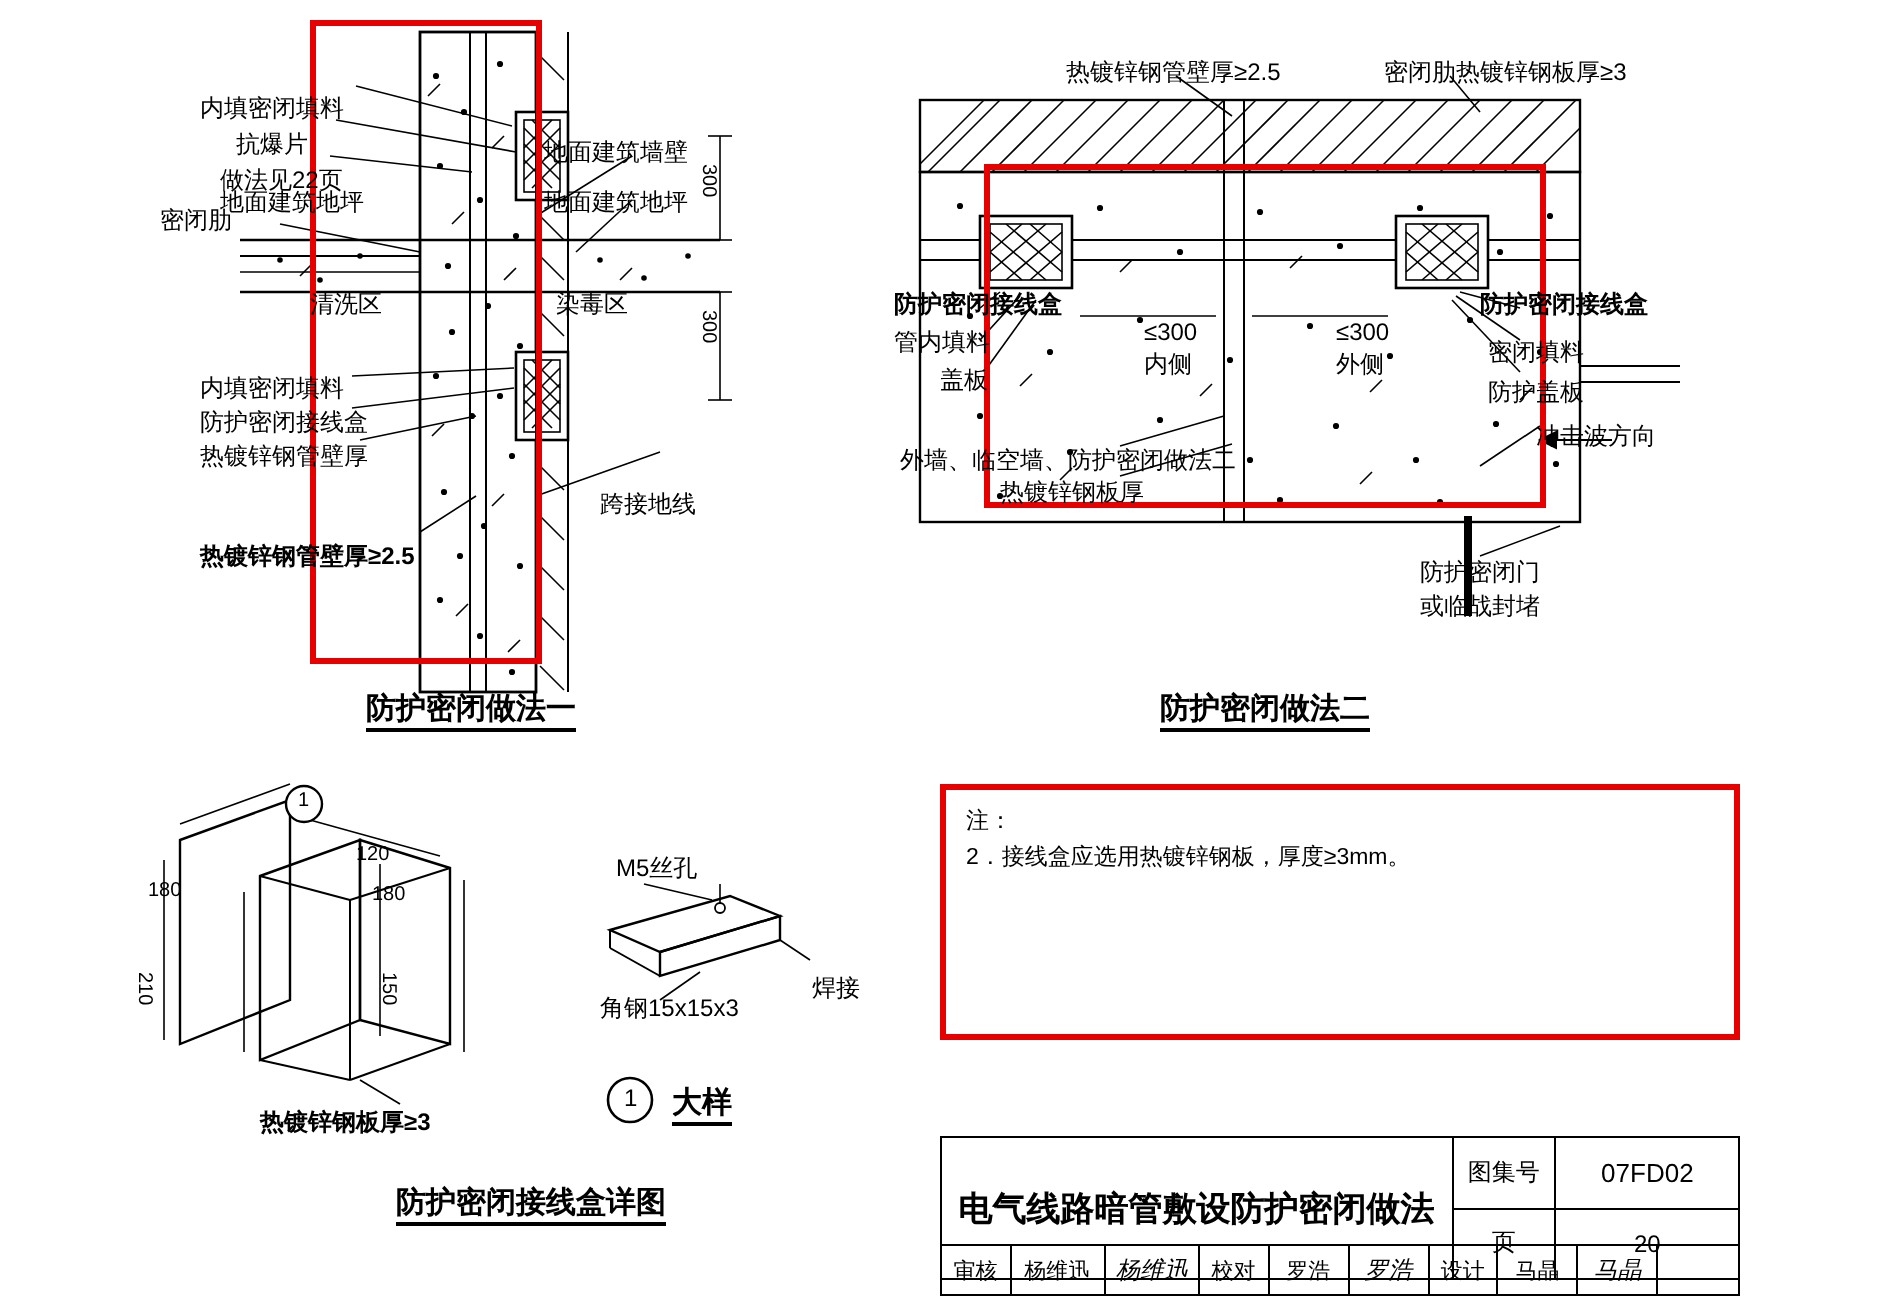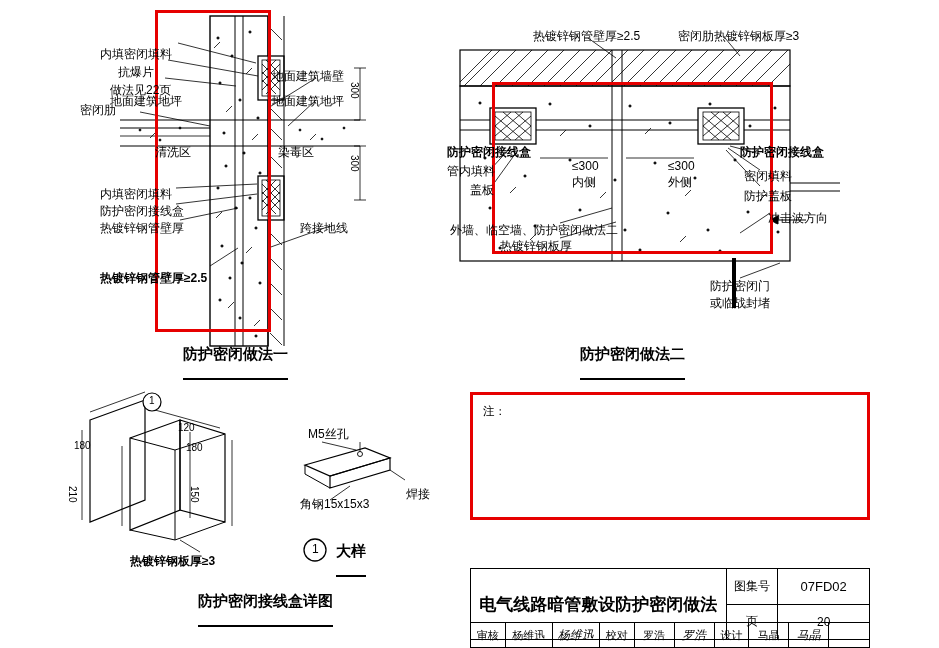--- a/index.html
+++ b/index.html
@@ -8,21 +8,21 @@
     background:#ffffff;
     font-family:"Liberation Sans","DejaVu Sans",sans-serif;
     position:relative;
     overflow:hidden;
     color:#000;
   }
   .abs{position:absolute;}
   .lbl{font-size:12px;line-height:1.15;white-space:nowrap;}
   .lbl-sm{font-size:10px;line-height:1.15;white-space:nowrap;}
   .title{font-size:15px;font-weight:bold;white-space:nowrap;}
-  .title-u{border-bottom:2px solid #000;padding-bottom:14px;}
+  .title-u{border-bottom:2px solid #000;padding-bottom:0;}
   .redbox{border:3px solid #e60000;box-sizing:border-box;}
   table.tb{border-collapse:collapse;}
   table.tb td{border:1px solid #000;font-size:12px;text-align:center;}
   svg{display:block;overflow:visible;}
   .note-box{border:3px solid #e60000;box-sizing:border-box;padding:8px 10px;}
   .note-line{font-size:11.5px;line-height:1.9;white-space:nowrap;}
 </style>
 </head>
 <body>
 
@@ -158,21 +158,21 @@
 <div class="abs lbl" style="left:80px;top:104px;">密闭肋</div>
 <div class="abs lbl" style="left:110px;top:95px;">地面建筑地坪</div>
 <div class="abs lbl" style="left:155px;top:146px;">清洗区</div>
 <div class="abs lbl" style="left:278px;top:146px;">染毒区</div>
 <div class="abs lbl" style="left:272px;top:70px;">地面建筑墙壁</div>
 <div class="abs lbl" style="left:272px;top:95px;">地面建筑地坪</div>
 <div class="abs lbl" style="left:100px;top:188px;">内填密闭填料</div>
 <div class="abs lbl" style="left:100px;top:205px;">防护密闭接线盒</div>
 <div class="abs lbl" style="left:100px;top:222px;">热镀锌钢管壁厚</div>
 <div class="abs lbl" style="left:100px;top:272px;font-weight:bold;">热镀锌钢管壁厚≥2.5</div>
-<div class="abs lbl" style="left:300px;top:222px;text-align:center;">跨接地线</div>
+<div class="abs lbl" style="left:300px;top:246px;text-align:center;">跨接地线</div>
 <div class="abs lbl-sm" style="left:348px;top:82px;writing-mode:vertical-rl;">300</div>
 <div class="abs lbl-sm" style="left:348px;top:155px;writing-mode:vertical-rl;">300</div>
 
 <div class="abs title title-u" style="left:183px;top:345px;">防护密闭做法一</div>
 
 <div class="abs" style="left:440px;top:8px;width:460px;height:350px;">
   <svg width="460" height="350" viewBox="0 0 460 350">
 
     <rect x="20" y="42" width="330" height="36" fill="none" stroke="#000" stroke-width="1.2"></rect>
     <g stroke="#000" stroke-width="0.8">
@@ -303,21 +303,21 @@
     <g stroke="#000" stroke-width="0.8">
       <line x1="100" y1="150" x2="168" y2="150"></line>
       <line x1="186" y1="150" x2="254" y2="150"></line>
     </g>
   </svg>
 </div>
 
 <div class="abs redbox" style="left:492px;top:82px;width:281px;height:172px;"></div>
 
 <div class="abs lbl" style="left:533px;top:30px;">热镀锌钢管壁厚≥2.5</div>
-<div class="abs lbl" style="left:678px;top:30px;">密闭肋热镀锌钢板厚≥3</div>
+<div class="abs lbl" style="left:692px;top:30px;">密闭肋热镀锌钢板厚≥3</div>
 <div class="abs lbl" style="left:447px;top:146px;font-weight:bold;">防护密闭接线盒</div>
 <div class="abs lbl" style="left:447px;top:165px;">管内填料</div>
 <div class="abs lbl" style="left:470px;top:184px;">盖板</div>
 <div class="abs lbl" style="left:740px;top:146px;font-weight:bold;">防护密闭接线盒</div>
 <div class="abs lbl" style="left:744px;top:170px;">密闭填料</div>
 <div class="abs lbl" style="left:744px;top:190px;">防护盖板</div>
 <div class="abs lbl" style="left:572px;top:160px;">≤300</div>
 <div class="abs lbl" style="left:572px;top:176px;">内侧</div>
 <div class="abs lbl" style="left:668px;top:160px;">≤300</div>
 <div class="abs lbl" style="left:668px;top:176px;">外侧</div>
@@ -380,20 +380,21 @@
 <div class="abs lbl" style="left:308px;top:428px;">M5丝孔</div>
 <div class="abs lbl" style="left:300px;top:498px;">角钢15x15x3</div>
 <div class="abs lbl" style="left:406px;top:488px;">焊接</div>
 <div class="abs lbl-sm" style="left:149px;top:395px;">1</div>
 <div class="abs lbl-sm" style="left:312px;top:543px;font-size:12px;">1</div>
 <div class="abs title title-u" style="left:336px;top:542px;">大样</div>
 <div class="abs title title-u" style="left:198px;top:592px;text-align:center;">防护密闭接线盒详图</div>
 
 <div class="abs note-box" style="left:470px;top:392px;width:400px;height:128px;">
   <div class="note-line" style="line-height:1.4;">注：</div>
+  <div class="note-line">2．接线盒应选用热镀锌钢板，厚度≥3mm。</div>
 </div>
 
 <div class="abs" style="left:470px;top:568px;width:400px;height:72px;">
   <table class="tb" style="width:400px;height:72px;">
     <tbody>
         <tr>
       <td rowspan="2" style="width:260px;font-size:17px;font-weight:bold;">电气线路暗管敷设防护密闭做法</td>
       <td style="width:50px;">图集号</td>
       <td style="width:90px;font-size:13px;">07FD02</td>
     </tr>

